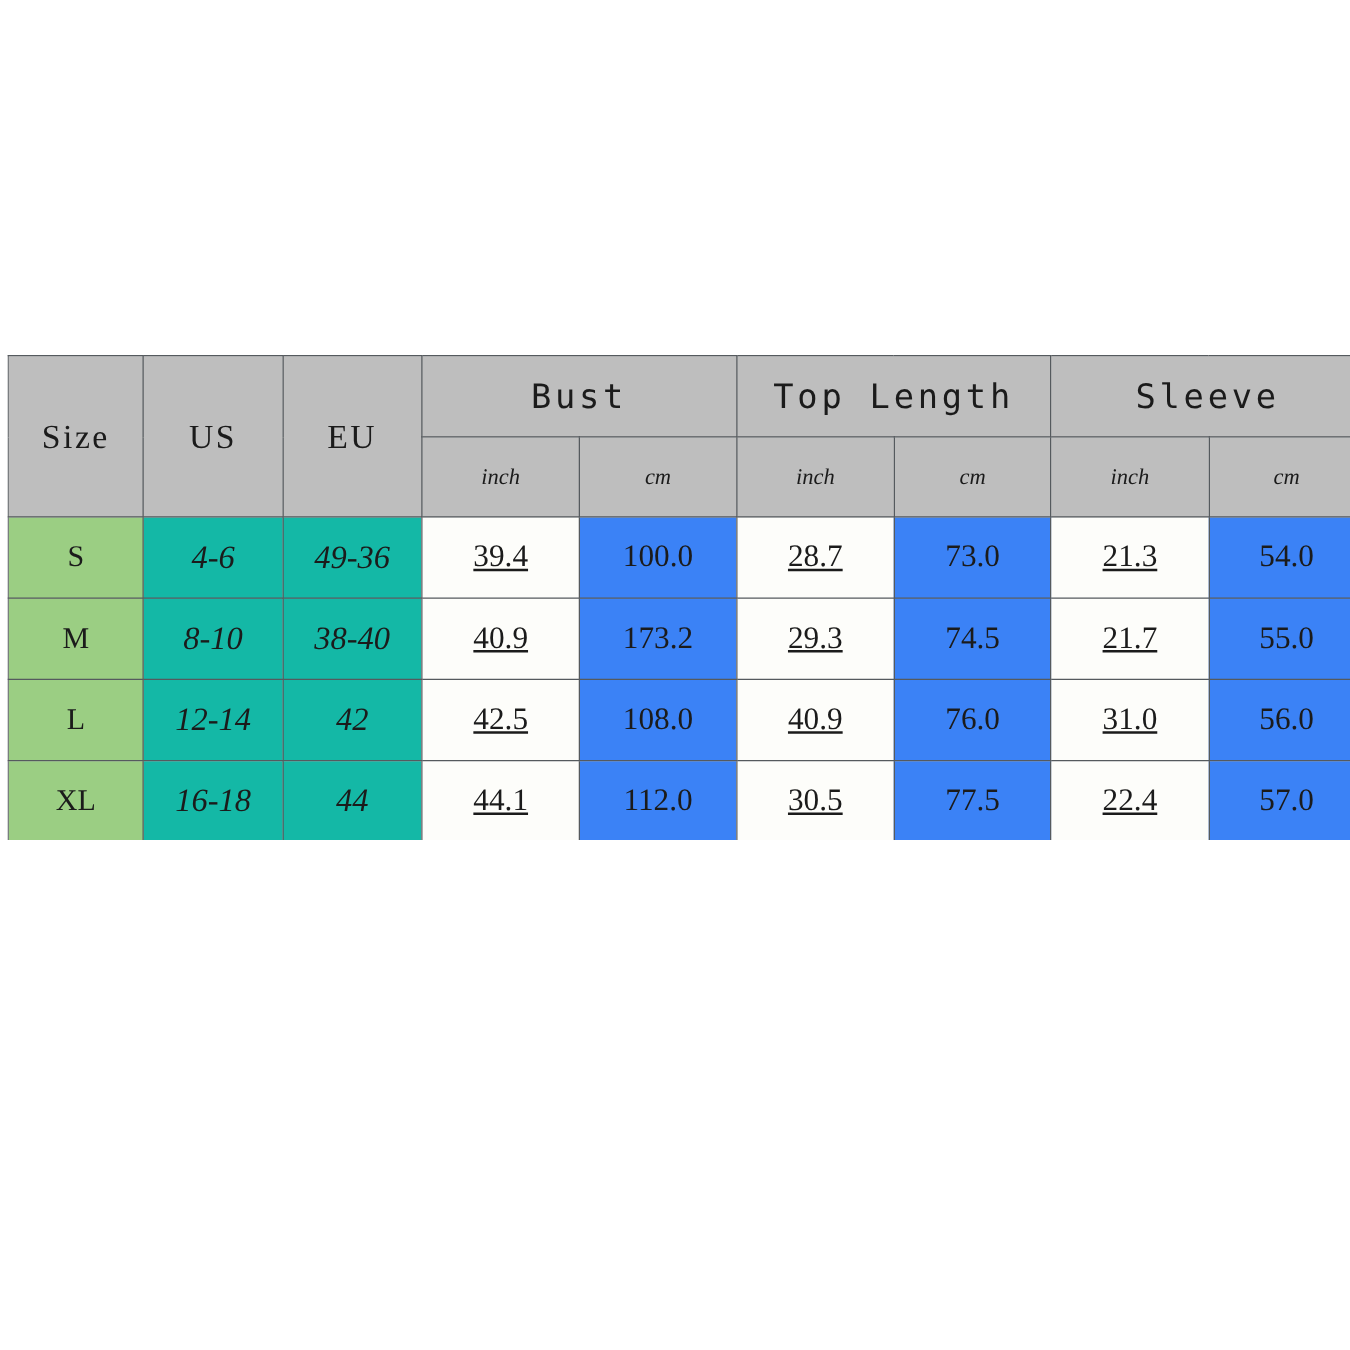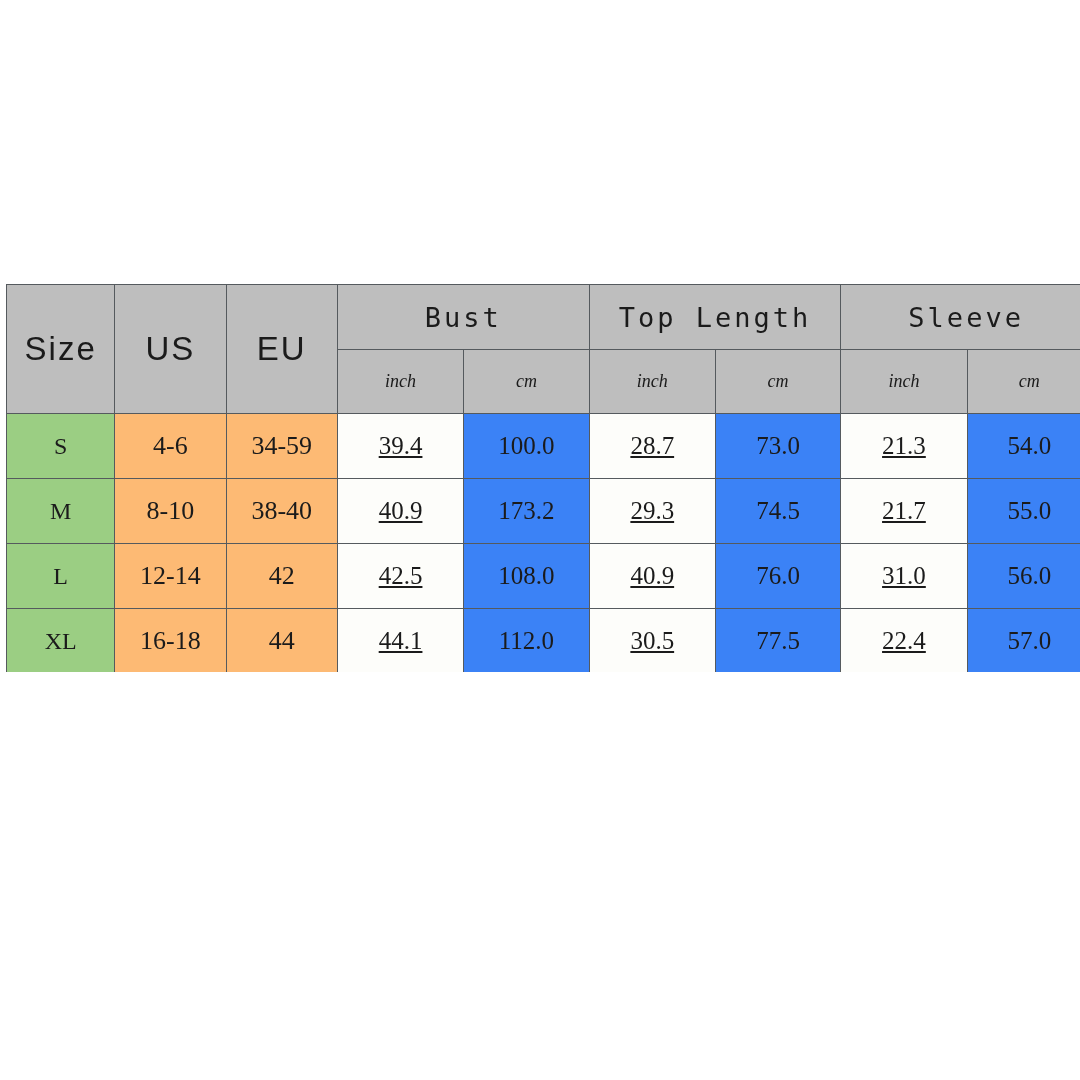--- a/index.html
+++ b/index.html
@@ -51,22 +51,22 @@
 
   
   tr.head-top th,
   tr.head-sub th {
     background: #bebebe;
   }
   tr.head-top th { height: 64px; }
   tr.head-sub th { height: 63px; }
 
   th.hdr-mono {
-    font-family: Liberation Sans, sans-serif;
-    font-size: 33px;
+    font-family: Liberation Serif, serif;
+    font-size: 27px;
     letter-spacing: 2px;
   }
   th.hdr-group {
     font-family: "DejaVu Sans Mono", "Liberation Mono", monospace;
     font-size: 27px;
     letter-spacing: 3px;
   }
   th.hdr-unit {
     font-family: "Liberation Serif", serif;
     font-style: italic;
@@ -76,22 +76,23 @@
   
   tr.data-row td { height: 64px; }
 
   td.cell-size {
     background: #9bce83;
     font-family: "Liberation Serif", serif;
     font-size: 24px;
     color: #253525;
   }
   td.cell-intl {
-    background: #fdba74;
+    background: #14b8a6;
     font-family: "Liberation Serif", serif;
+    font-style: italic;
     font-weight: bold;
     font-size: 26px;
     color: #15223a;
   }
   td.cell-inch {
     background: #fdfdfa;
     font-family: "Liberation Serif", serif;
     font-size: 25px;
     text-decoration: underline;
   }
@@ -134,21 +135,21 @@
         <th class="hdr-unit">cm</th>
         <th class="hdr-unit">inch</th>
         <th class="hdr-unit">cm</th>
       </tr>
     </thead>
 
     <tbody>
       <tr class="data-row">
         <td class="cell-size">S</td>
         <td class="cell-intl">4-6</td>
-        <td class="cell-intl">34-59</td>
+        <td class="cell-intl">49-36</td>
         <td class="cell-inch">39.4</td>
         <td class="cell-cm">100.0</td>
         <td class="cell-inch">28.7</td>
         <td class="cell-cm">73.0</td>
         <td class="cell-inch">21.3</td>
         <td class="cell-cm">54.0</td>
       </tr>
       <tr class="data-row">
         <td class="cell-size">M</td>
         <td class="cell-intl">8-10</td>

